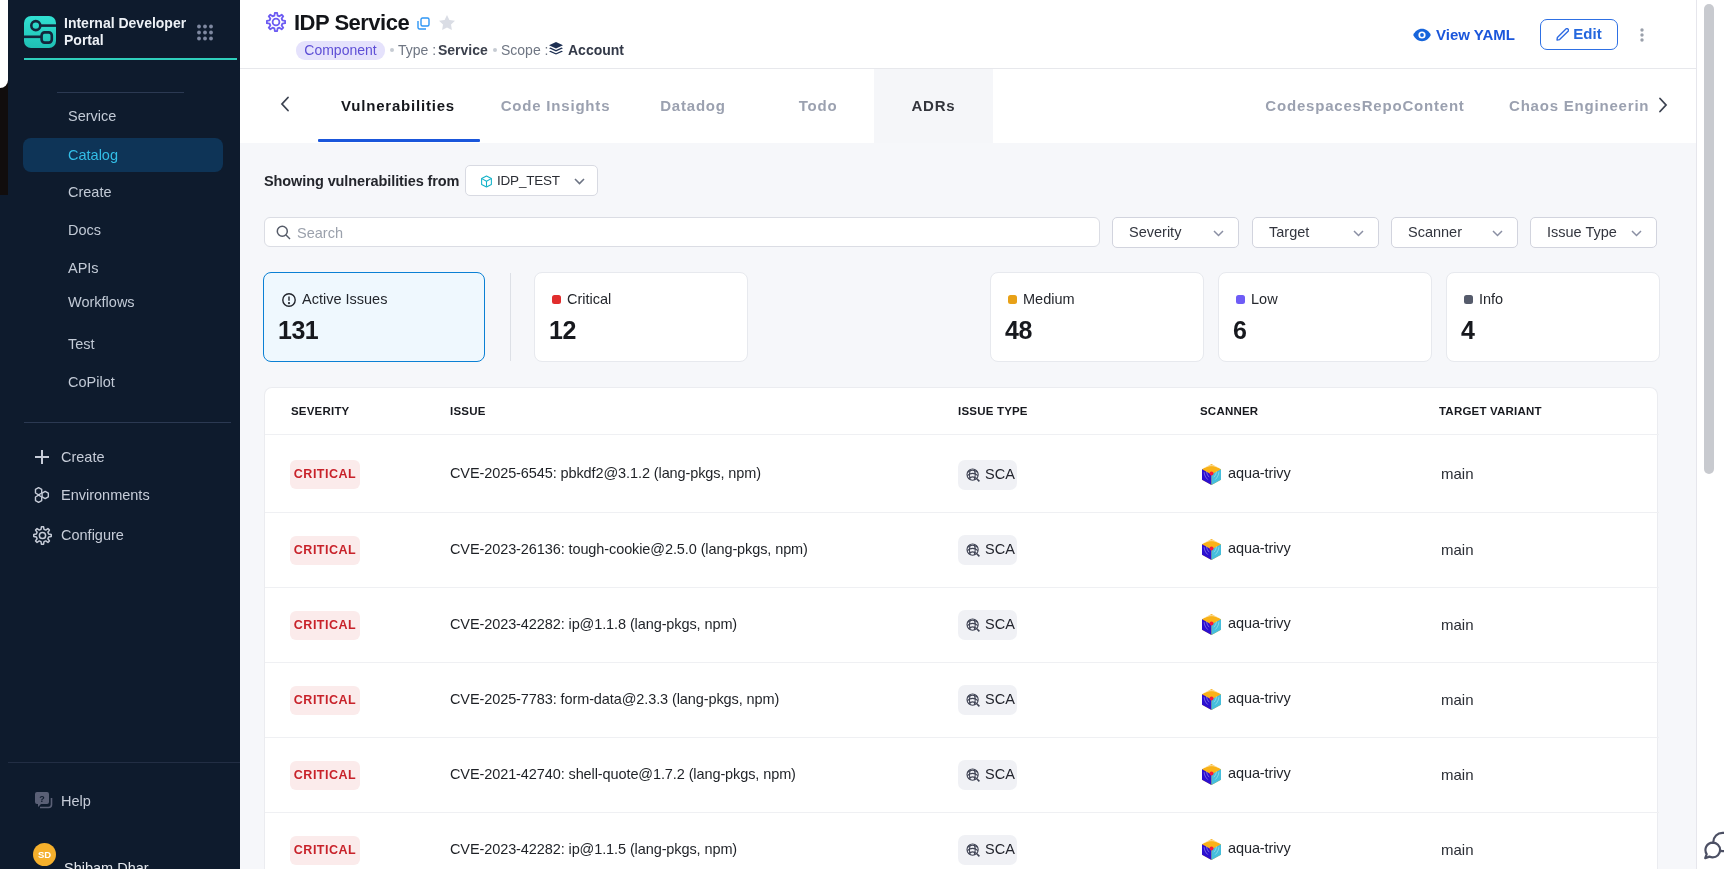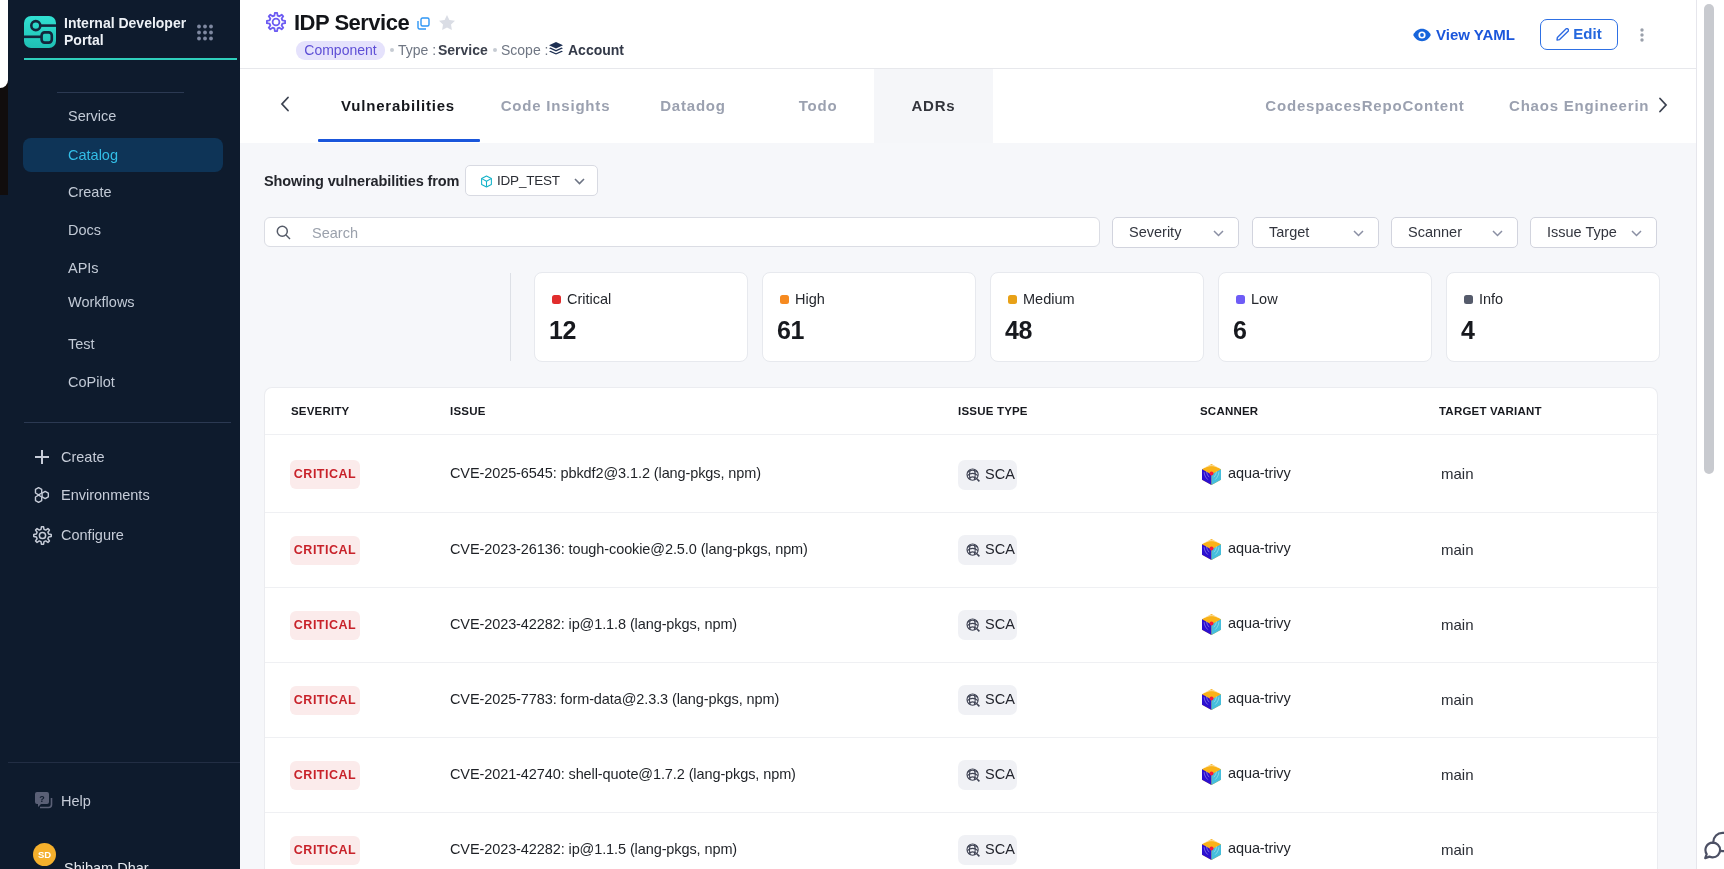--- a/index.html
+++ b/index.html
@@ -248,45 +248,51 @@
         </svg>
     </div>
 
     <div id="search" class="abs">
       <svg style="position:absolute; left:11px; top:7px;" width="15" height="15" viewBox="0 0 15 15">
           <g fill="none" stroke="#555B68" stroke-width="1.5">
             <circle cx="6.3" cy="6.3" r="5"></circle>
             <path d="M10 10l4 4"></path>
           </g>
         </svg>
-      <span style="position:absolute; left:32px; top:7px; font-size:14.5px; color:#9BA1AC;margin-left:15px;">Search</span>
+      <span style="position:absolute; left:32px; top:7px; font-size:14.5px; color:#9BA1AC;">Search</span>
     </div>
     <div class="abs filter" style="left:872px;">Severity<svg class="chev" width="11" height="7" viewBox="0 0 11 7">
           <path fill="none" stroke="#8A8FA3" stroke-width="1.5" d="M1 1l4.5 4.5L10 1"></path>
         </svg></div>
     <div class="abs filter" style="left:1012px;">Target<svg class="chev" width="11" height="7" viewBox="0 0 11 7">
           <path fill="none" stroke="#8A8FA3" stroke-width="1.5" d="M1 1l4.5 4.5L10 1"></path>
         </svg></div>
     <div class="abs filter" style="left:1151px;">Scanner<svg class="chev" width="11" height="7" viewBox="0 0 11 7">
           <path fill="none" stroke="#8A8FA3" stroke-width="1.5" d="M1 1l4.5 4.5L10 1"></path>
         </svg></div>
     <div class="abs filter" style="left:1290px;">Issue Type<svg class="chev" width="11" height="7" viewBox="0 0 11 7">
           <path fill="none" stroke="#8A8FA3" stroke-width="1.5" d="M1 1l4.5 4.5L10 1"></path>
         </svg></div>
 
+    <div id="card-active" class="abs card">
+      <svg style="position:absolute; left:18px; top:20px;" width="14" height="14" viewBox="0 0 14 14">
+          <g fill="none" stroke="#22252C" stroke-width="1.4">
+            <circle cx="7" cy="7" r="6.2"></circle>
+            <path d="M7 3.6v4.2"></path>
+            <circle cx="7" cy="10.2" r="0.4" fill="#22252C"></circle>
+          </g>
+        </svg>
+      <div class="lbl" style="left:38px;">Active Issues</div>
+      <div class="num">131</div>
+    </div>
     <div id="card-divider" class="abs"></div>
     <div class="abs card" style="left:294px; width:214px;">
         <div class="dot" style="background:#E12D2D;"></div>
         <div class="lbl">Critical</div>
         <div class="num">12</div>
-      </div>
-    <div class="abs card" style="left:522px; width:214px;">
-        <div class="dot" style="background:#F68A20;"></div>
-        <div class="lbl">High</div>
-        <div class="num">61</div>
       </div>
     <div class="abs card" style="left:750px; width:214px;">
         <div class="dot" style="background:#E8A117;"></div>
         <div class="lbl">Medium</div>
         <div class="num">48</div>
       </div>
     <div class="abs card" style="left:978px; width:214px;">
         <div class="dot" style="background:#6E5CF6;"></div>
         <div class="lbl">Low</div>
         <div class="num">6</div>

